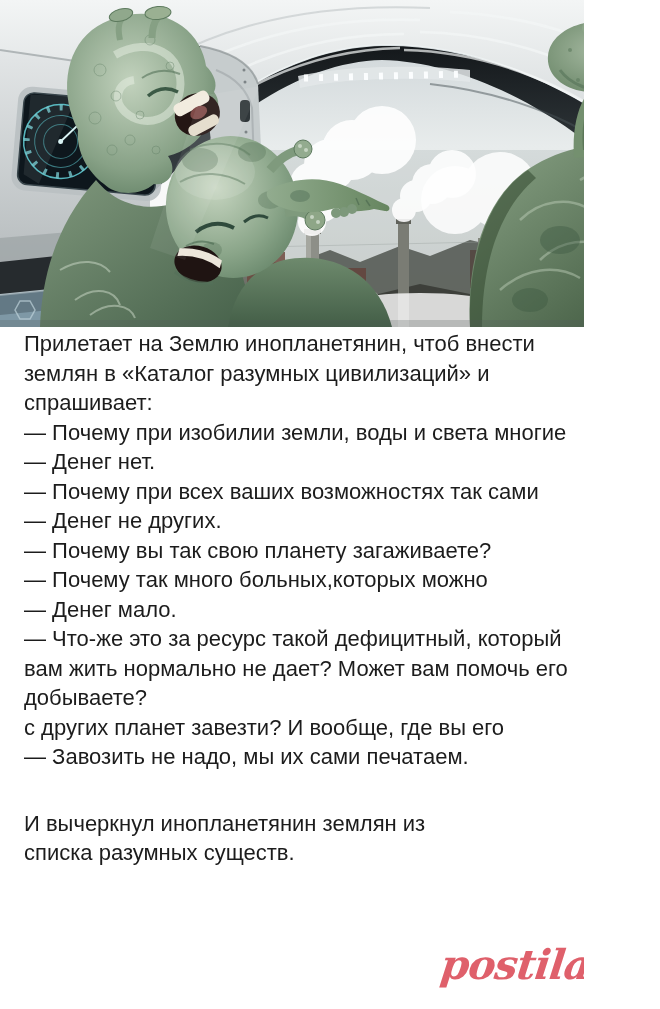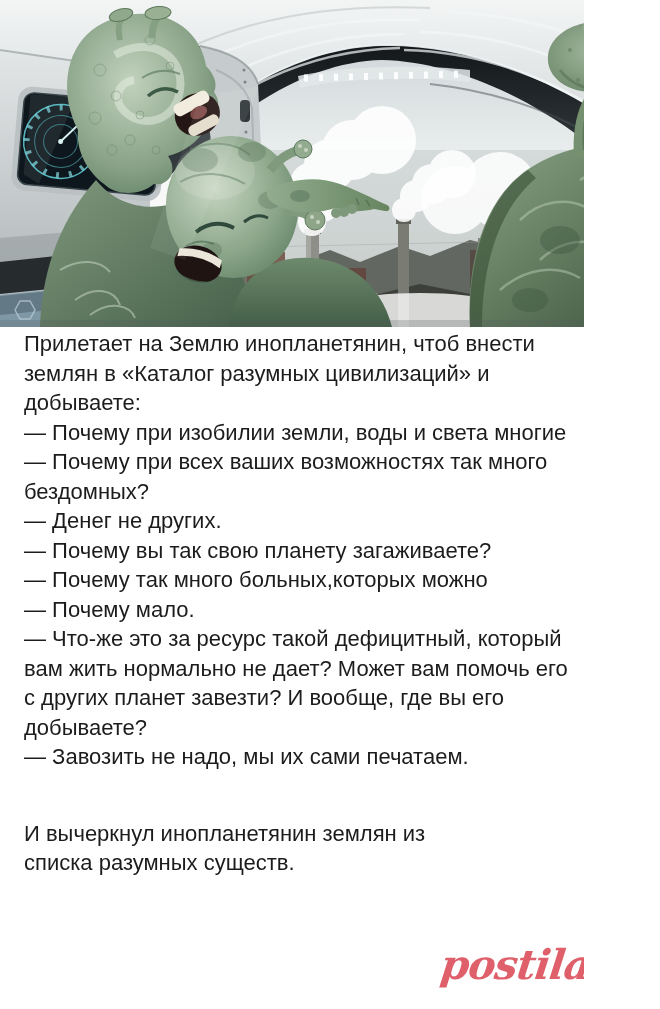--- a/index.html
+++ b/index.html
@@ -7,21 +7,21 @@
     position:relative;width:584px;height:1009px;background:#ffffff;
     font-family:"Liberation Sans",sans-serif;overflow:hidden;text-decoration:underline;
   }
   .photo{position:absolute;top:0;left:0;width:660px;height:327px;}
   .photo svg{display:block;}
   .joke{
     position:absolute;top:329px;left:24px;width:620px;
     font-size:22px;line-height:29.5px;color:#1c1c1c;
   }
   .joke .line{white-space:nowrap;}
-  .joke-footer{margin-top:47px;}
+  .joke-footer{margin-top:37px;}
   .watermark{
     position:absolute;left:441px;top:941px;
     font-family:"DejaVu Serif",serif;font-style:italic;font-weight:bold;
     font-size:41px;line-height:1.2;color:#df606b;
     transform:skewX(-7deg);letter-spacing:-1px;
   }
 </style>
 </head>
 <body>
 
@@ -332,32 +332,32 @@
 
       <path d="M200,96 L260,86 L185,260 L150,248 Z" fill="#ffffff" opacity="0.07"></path>
       <rect x="0" y="320" width="660" height="7" fill="#555a5c" opacity="0.25"></rect>
     </svg>
   </div>
 
   <div class="joke">
     <div>
         <div class="line">Прилетает на Землю инопланетянин, чтоб внести</div>
         <div class="line">землян в «Каталог разумных цивилизаций» и</div>
-        <div class="line">добываете:</div>
+        <div class="line">спрашивает:</div>
         <div class="line">— Почему при изобилии земли, воды и света многие</div>
-        <div class="line">— Почему при всех ваших возможностях так много</div>
-        <div class="line">бездомных?</div>
+        <div class="line">— Денег нет.</div>
+        <div class="line">— Почему при всех ваших возможностях так сами</div>
         <div class="line">— Денег не других.</div>
         <div class="line">— Почему вы так свою планету загаживаете?</div>
         <div class="line">— Почему так много больных,которых можно</div>
-        <div class="line">— Почему мало.</div>
+        <div class="line">— Денег мало.</div>
         <div class="line">— Что-же это за ресурс такой дефицитный, который</div>
         <div class="line">вам жить нормально не дает? Может вам помочь его</div>
+        <div class="line">добываете?</div>
         <div class="line">с других планет завезти? И вообще, где вы его</div>
-        <div class="line">добываете?</div>
         <div class="line">— Завозить не надо, мы их сами печатаем.</div>
       </div>
     <div class="joke-footer">
         <div class="line">И вычеркнул инопланетянин землян из</div>
         <div class="line">списка разумных существ.</div>
       </div>
   </div>
 
   <div class="watermark">postila.ru</div>
 

